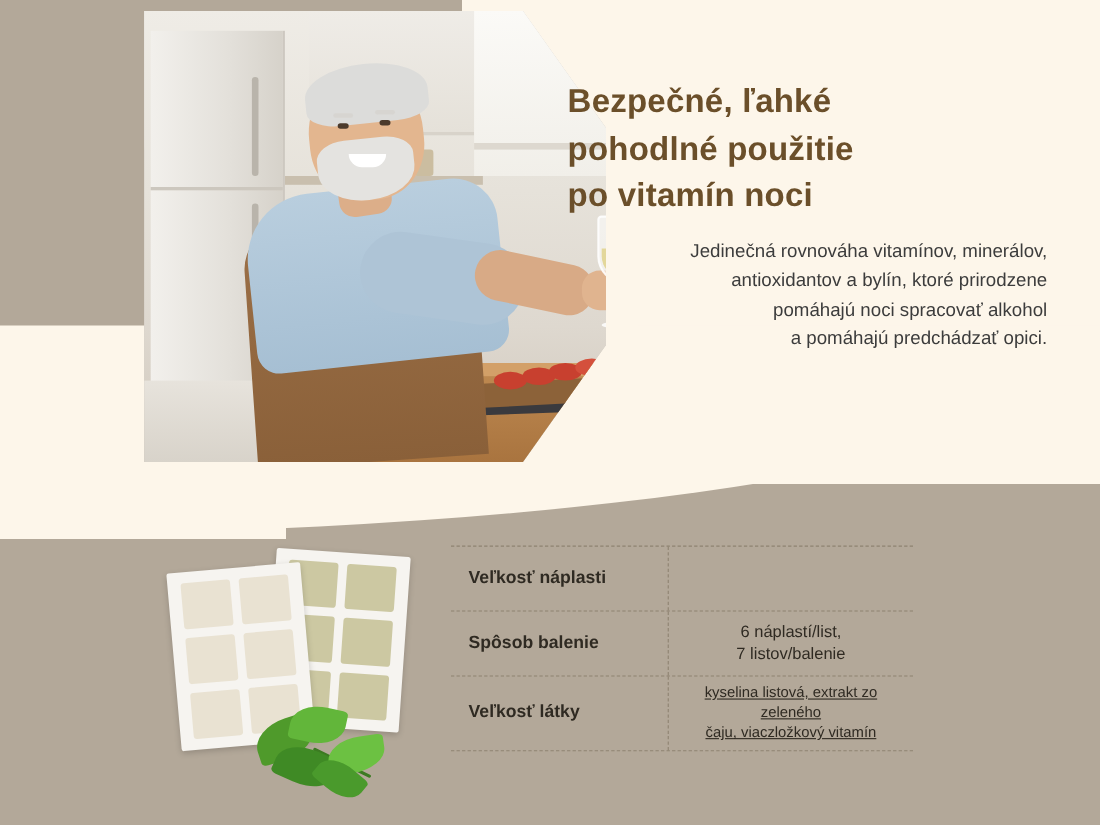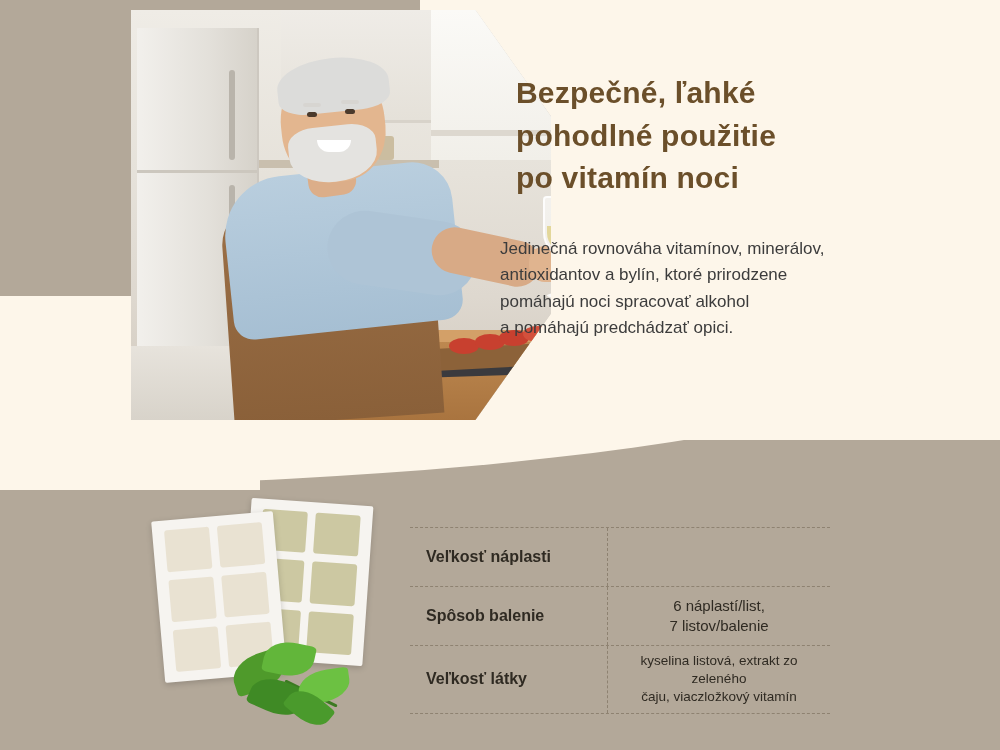--- a/index.html
+++ b/index.html
@@ -250,26 +250,26 @@
     width: 430px;
     color: #6b4f2a;
     font-size: 30px;
     font-weight: bold;
     line-height: 1.42;
     letter-spacing: 0.2px;
   }
   .headline .l { display: block; margin-left: 8px; }
   .subtext {
     position: absolute;
-    left: 500px; top: 236px;
+    left: 500px; top: 216px;
     width: 452px;
     color: #3c3c3c;
     font-size: 17px;
     line-height: 1.55;
-    text-align: left;
+    text-align: right;
   }
   .subtext .l { display: block; }
 
   
   .patches {
     position: absolute;
     left: 150px; top: 500px;
     width: 250px; height: 230px;
   }
   .sheet {
@@ -307,21 +307,21 @@
   .leaf.l4 { left: 70px; top: 30px; width: 52px; height: 32px; transform: rotate(-8deg);  background:#6cc142; }
   .leaf.l5 { left: 58px; top: 54px; width: 46px; height: 28px; transform: rotate(40deg);  background:#4a9a2c; }
   .stem {
     position: absolute; left: 54px; top: 52px; width: 58px; height: 3px;
     background: #3c7a22; transform: rotate(26deg); border-radius: 2px;
   }
 
   
   .spec-table {
     position: absolute;
-    left: 410px; top: 527px;
+    left: 410px; top: 496px;
     width: 420px;
   }
   .spec-row {
     display: flex;
     align-items: stretch;
     border-bottom: 1px dashed #8e8271;
     min-height: 58px;
   }
   .spec-row:first-child { border-top: 1px dashed #8e8271; }
   .spec-label {
@@ -341,21 +341,21 @@
     flex-direction: column;
     align-items: center;
     justify-content: center;
     text-align: center;
     font-size: 15px;
     color: #2f2a22;
     padding: 6px 10px;
     box-sizing: border-box;
     line-height: 1.35;
   }
-  .spec-value.small { font-size: 13.5px; }
+  .spec-value.small { font-size: 13.5px; text-decoration: underline; }
   .spec-value .l { display: block; }
 </style>
 </head>
 <body>
 
 <div class="page">
 
   <div class="bg-cream"></div>
   <div class="bg-taupe-top"></div>
   <div class="bg-taupe-bottom"></div>

